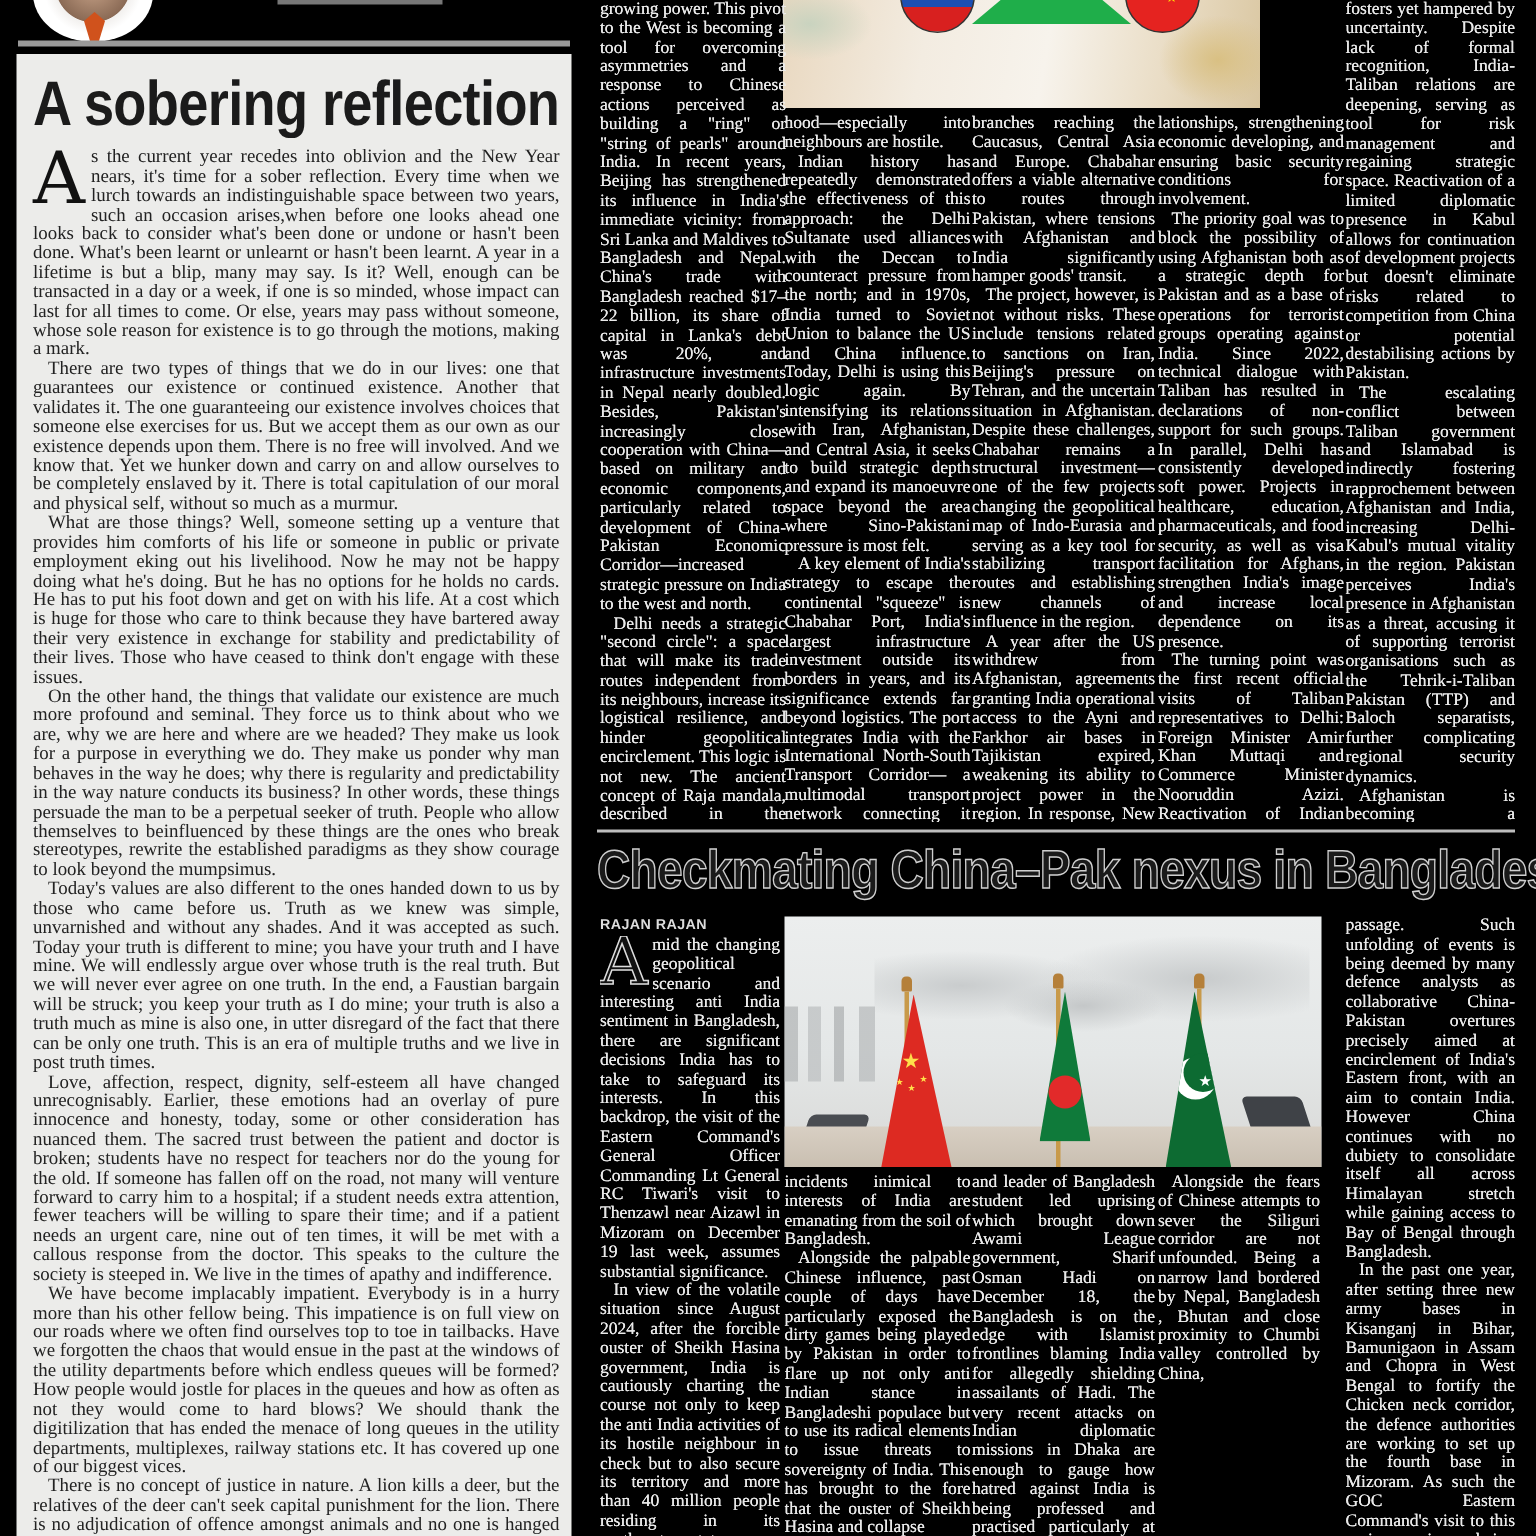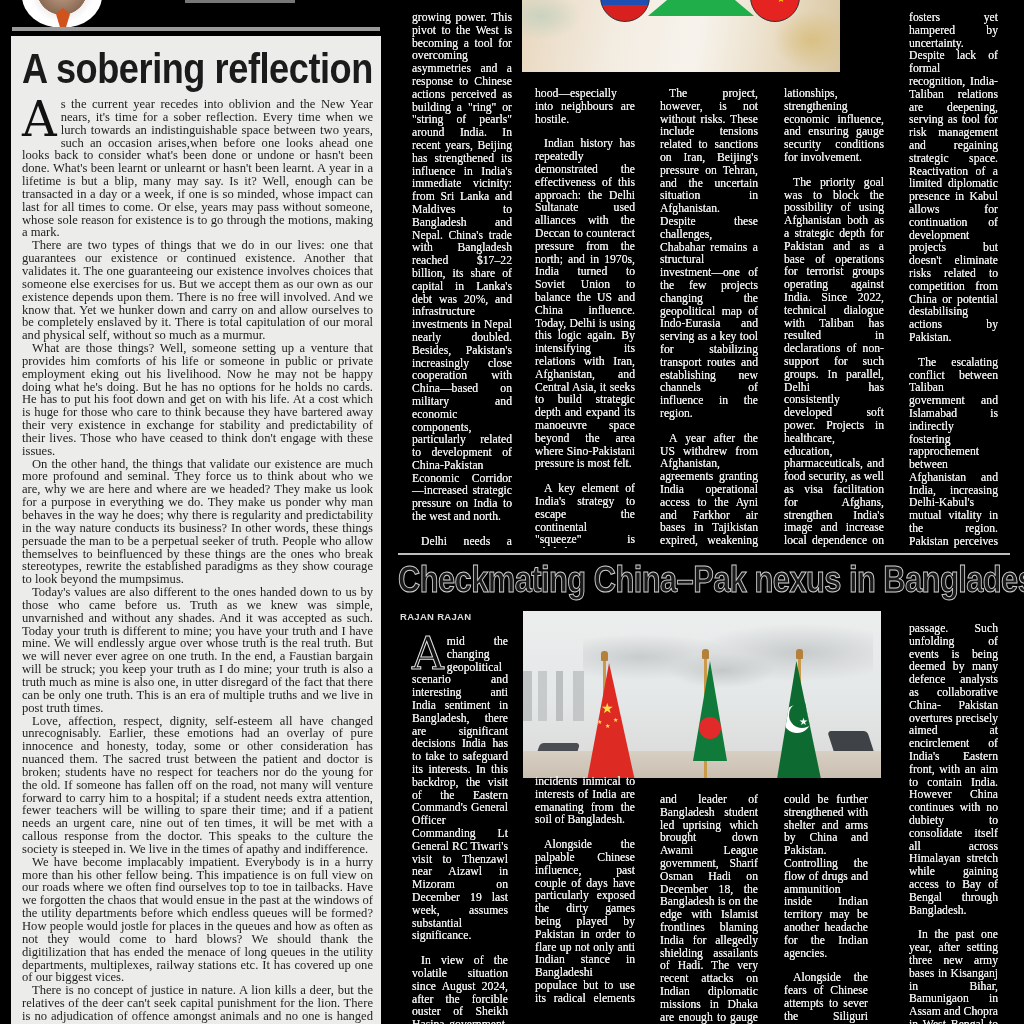--- a/index.html
+++ b/index.html
@@ -15,21 +15,21 @@
   #left-article { left:11px; top:36px; width:370px; height:988px; background:#ececea; box-sizing:border-box; padding:6px 8px 0 11px; overflow:hidden; }
   #left-title { font-family:"Liberation Sans", sans-serif; font-weight:bold; font-size:42px; letter-spacing:-0.5px; color:#1b1b1b; transform:scaleX(0.86); transform-origin:left top; white-space:nowrap; margin:2px 0 4px 0; line-height:50px; }
   #left-body { font-family:"Liberation Serif", serif; font-size:12.6px; line-height:12.85px; color:#222; text-align:justify; hyphens:auto; }
   #left-body p { margin:0; text-indent:10px; }
   #left-body p.first { text-indent:0; }
   .dropcap { float:left; font-family:"DejaVu Serif", serif; font-size:48px; line-height:38px; margin:2px 4px 0 0; color:#111; }
 
   
   #right-area { left:392px; top:0; width:632px; height:1024px; background:#000; }
   .col { position:absolute; font-family:"Liberation Serif", serif; font-size:11.7px; line-height:12.8px; color:#e9e9e9; text-align:justify; hyphens:auto; overflow:hidden; text-shadow:0 0 0.4px #fff; }
-  .col p { margin:12px; text-indent:9px; }
+  .col p { margin:0; text-indent:9px; }
   .col p.noindent { text-indent:0; }
 
   #map-image { left:522px; top:0; width:318px; height:72px; background:linear-gradient(100deg,#e9d8c0 0%,#f3ece1 30%,#f7f3ec 55%,#e9dcc4 80%,#d9c6a0 100%); overflow:hidden; }
   #map-image .flag-ru { position:absolute; left:78px; top:-28px; width:48px; height:48px; border-radius:50%; border:1.5px solid #333; background:linear-gradient(#fff 0 33%, #1d4fb3 33% 66%, #d8201f 66%); }
   #map-image .tri { position:absolute; left:126px; top:0; width:106px; height:16px; background:#1fae4a; clip-path:polygon(18% 0,82% 0,100% 100%,0 100%); }
   #map-image .flag-cn { position:absolute; left:228px; top:-28px; width:48px; height:48px; border-radius:50%; border:1.5px solid #333; background:#e52320; }
   #map-image .flag-cn::after { content:"★"; position:absolute; left:26px; top:22px; font-size:9px; color:#ffde00; line-height:9px; }
   #map-image .land1 { position:absolute; left:250px; top:10px; width:80px; height:60px; background:radial-gradient(ellipse at 50% 50%, #d9c083 0%, rgba(217,192,131,0) 70%); }
   #map-image .land2 { position:absolute; left:0; top:0; width:60px; height:40px; background:radial-gradient(ellipse at 30% 40%, #c9d3bf 0%, rgba(201,211,191,0) 70%); }
 
@@ -94,25 +94,26 @@
 <div class="col" id="tcol0" style="left:400px; top:0; width:124px; height:548px;">
     <p class="noindent">growing power. This pivot to the West is becoming a tool for overcoming asymmetries and a response to Chinese actions perceived as building a "ring" or "string of pearls" around India. In recent years, Beijing has strengthened its influence in India's immediate vicinity: from Sri Lanka and Maldives to Bangladesh and Nepal. China's trade with Bangladesh reached $17–22 billion, its share of capital in Lanka's debt was 20%, and infrastructure investments in Nepal nearly doubled. Besides, Pakistan's increasingly close cooperation with China—based on military and economic components, particularly related to development of China-Pakistan Economic Corridor—increased strategic pressure on India to the west and north.</p>
     <p>Delhi needs a strategic "second circle": a space that will make its trade routes independent from its neighbours, increase its logistical resilience, and hinder geopolitical encirclement. This logic is not new. The ancient concept of Raja mandala, described in the Arthashastra, envisaged building alliances beyond the immediate neighbour-</p>
   </div>
 <div class="col" id="tcol1" style="left:523px; top:76px; width:124px; height:472px;">
     <p class="noindent">hood—especially into neighbours are hostile.</p>
     <p>Indian history has repeatedly demonstrated the effectiveness of this approach: the Delhi Sultanate used alliances with the Deccan to counteract pressure from the north; and in 1970s, India turned to Soviet Union to balance the US and China influence. Today, Delhi is using this logic again. By intensifying its relations with Iran, Afghanistan, and Central Asia, it seeks to build strategic depth and expand its manoeuvre space beyond the area where Sino-Pakistani pressure is most felt.</p>
     <p>A key element of India's strategy to escape the continental "squeeze" is Chabahar Port, India's largest infrastructure investment outside its borders in years, and its significance extends far beyond logistics. The port integrates India with the International North-South Transport Corridor— a multimodal transport network connecting it with Iran, Azerbaijan and Russia, with</p>
   </div>
 <div class="col" id="tcol2" style="left:648px; top:76px; width:122px; height:472px;">
+    <p class="noindent">branches reaching the Caucasus, Central Asia and Europe. Chabahar offers a viable alternative to routes through Pakistan, where tensions with Afghanistan and India significantly hamper goods' transit.</p>
     <p>The project, however, is not without risks. These include tensions related to sanctions on Iran, Beijing's pressure on Tehran, and the uncertain situation in Afghanistan. Despite these challenges, Chabahar remains a structural investment—one of the few projects changing the geopolitical map of Indo-Eurasia and serving as a key tool for stabilizing transport routes and establishing new channels of influence in the region.</p>
     <p>A year after the US withdrew from Afghanistan, agreements granting India operational access to the Ayni and Farkhor air bases in Tajikistan expired, weakening its ability to project power in the region. In response, New Delhi intensified its functional diplomacy; maintaining working re-</p>
   </div>
 <div class="col" id="tcol3" style="left:772px; top:76px; width:124px; height:472px;">
-    <p class="noindent">lationships, strengthening economic influence, and ensuring gauge security conditions for involvement.</p>
+    <p class="noindent">lationships, strengthening economic developing, and ensuring basic security conditions for involvement.</p>
     <p>The priority goal was to block the possibility of using Afghanistan both as a strategic depth for Pakistan and as a base of operations for terrorist groups operating against India. Since 2022, technical dialogue with Taliban has resulted in declarations of non-support for such groups. In parallel, Delhi has consistently developed soft power. Projects in healthcare, education, pharmaceuticals, and food security, as well as visa facilitation for Afghans, strengthen India's image and increase local dependence on its presence.</p>
     <p>The turning point was the first recent official visits of Taliban representatives to Delhi: Foreign Minister Amir Khan Muttaqi and Commerce Minister Nooruddin Azizi. Reactivation of Indian embassy in Kabul, resumption of air links, and cooperation in healthcare, hydropower, and sports</p>
   </div>
 <div class="col" id="tcol4" style="left:897px; top:0; width:113px; height:548px;">
     <p class="noindent">fosters yet hampered by uncertainty. Despite lack of formal recognition, India-Taliban relations are deepening, serving as tool for risk management and regaining strategic space. Reactivation of a limited diplomatic presence in Kabul allows for continuation of development projects but doesn't eliminate risks related to competition from China or potential destabilising actions by Pakistan.</p>
     <p>The escalating conflict between Taliban government and Islamabad is indirectly fostering rapprochement between Afghanistan and India, increasing Delhi-Kabul's mutual vitality in the region. Pakistan perceives India's presence in Afghanistan as a threat, accusing it of supporting terrorist organisations such as the Tehrik-i-Taliban Pakistan (TTP) and Baloch separatists, further complicating regional security dynamics.</p>
     <p>Afghanistan is becoming a battleground for access to Central Asia, where transportation infrastructure serves to build political influence. The most dynamically developing corridor is the Uzbekistan–Afghanistan–Pakistan, supported by China and linked to the CPEC.</p>
   </div>
 
 <div class="abs" id="mid-rule"></div>
@@ -144,27 +145,26 @@
   <div class="flag" id="flag-pk">
       <div class="moon"></div>
       <span class="star">★</span>
     </div>
 </div>
 
 <div class="col" id="bcol0" style="left:400px; top:624px; width:120px; height:400px;">
     <p class="noindent"><span class="dropcap2">A</span><span>mid the changing geopolitical scenario and interesting anti India sentiment in Bangladesh, there are significant decisions India has to take to safeguard its interests. In this backdrop, the visit of the Eastern Command's General Officer Commanding Lt General RC Tiwari's visit to Thenzawl near Aizawl in Mizoram on December 19 last week, assumes substantial significance.</span></p>
     <p>In view of the volatile situation since August 2024, after the forcible ouster of Sheikh Hasina government, India is cautiously charting the course not only to keep the anti India activities of its hostile neighbour in check but to also secure its territory and more than 40 million people residing in its northeastern states.</p>
   </div>
-<div class="col" id="bcol1" style="left:523px; top:764px; width:124px; height:242px;">
+<div class="col" id="bcol1" style="left:523px; top:782px; width:124px; height:242px;">
     <p class="noindent">incidents inimical to interests of India are emanating from the soil of Bangladesh.</p>
     <p>Alongside the palpable Chinese influence, past couple of days have particularly exposed the dirty games being played by Pakistan in order to flare up not only anti Indian stance in Bangladeshi populace but to use its radical elements to issue threats to sovereignty of India. This has brought to the fore that the ouster of Sheikh Hasina and collapse</p>
   </div>
 <div class="col" id="bcol2" style="left:648px; top:782px; width:122px; height:242px;">
     <p class="noindent">and leader of Bangladesh student led uprising which brought down Awami League government, Sharif Osman Hadi on December 18, the Bangladesh is on the edge with Islamist frontlines blaming India for allegedly shielding assailants of Hadi. The very recent attacks on Indian diplomatic missions in Dhaka are enough to gauge how hatred against India is being professed and practised particularly at the behest of</p>
   </div>
 <div class="col" id="bcol3" style="left:772px; top:782px; width:108px; height:242px;">
-    <p class="noindent">could be further strengthened with shelter and arms by China and Pakistan. Controlling the flow of drugs and ammunition inside Indian territory may be another headache for the Indian agencies.</p>
     <p>Alongside the fears of Chinese attempts to sever the Siliguri corridor are not unfounded. Being a narrow land bordered by Nepal, Bangladesh , Bhutan and close proximity to Chumbi valley controlled by China,</p>
   </div>
 <div class="col" id="bcol4" style="left:897px; top:611px; width:113px; height:413px;">
     <p class="noindent">passage. Such unfolding of events is being deemed by many defence analysts as collaborative China- Pakistan overtures precisely aimed at encirclement of India's Eastern front, with an aim to contain India. However China continues with no dubiety to consolidate itself all across Himalayan stretch while gaining access to Bay of Bengal through Bangladesh.</p>
     <p>In the past one year, after setting three new army bases in Kisanganj in Bihar, Bamunigaon in Assam and Chopra in West Bengal to fortify the Chicken neck corridor, the defence authorities are working to set up the fourth base in Mizoram. As such the GOC Eastern Command's visit to this region is being emphasised for securing</p>
   </div>
 
 </body></html>

